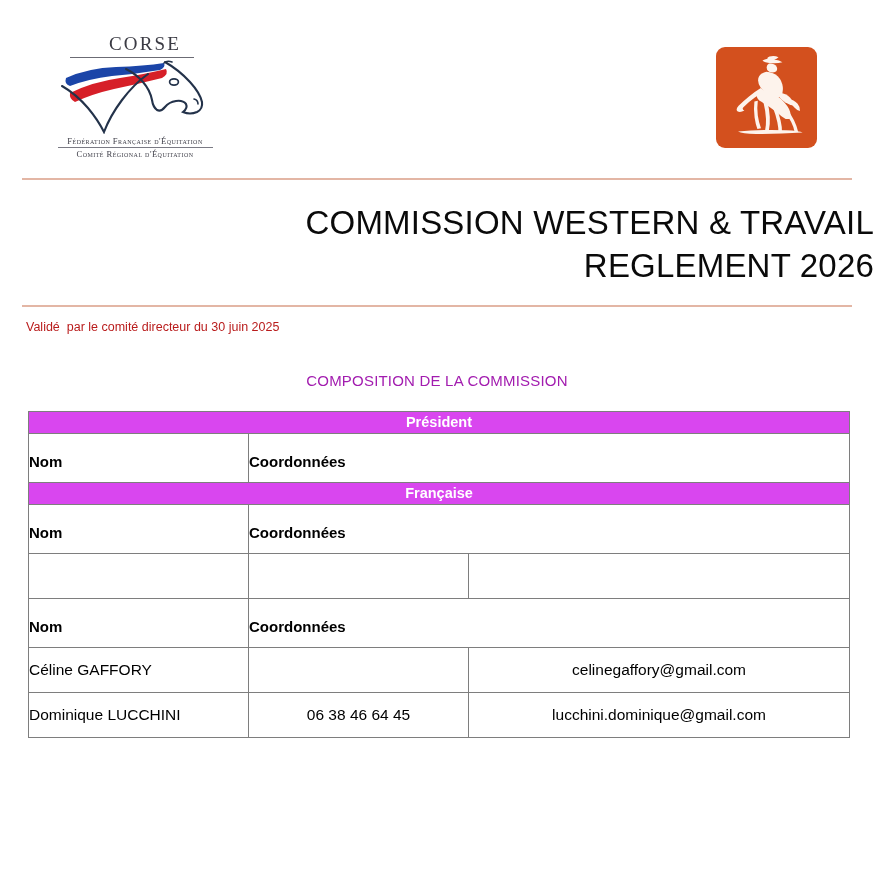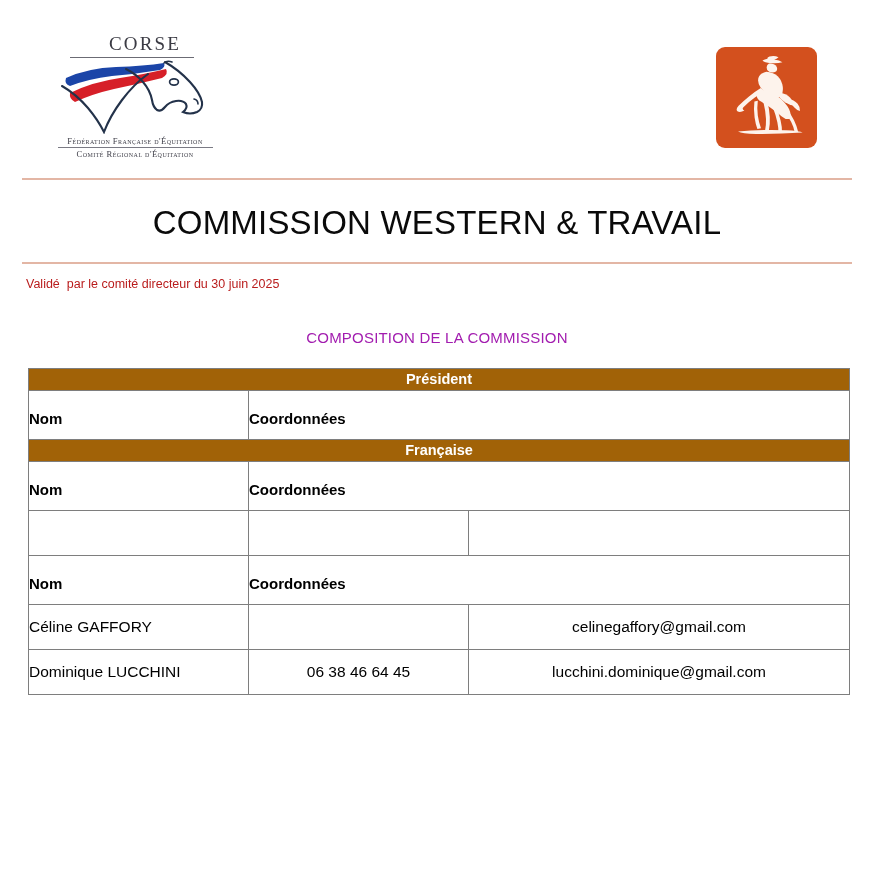--- a/index.html
+++ b/index.html
@@ -92,21 +92,21 @@
     background: #e3b6a5;
     margin: 0 22px;
   }
   .doc-rule.second {
     margin-top: 0;
   }
 
   
   .title-block {
     padding: 21px 0 18px 0;
-    text-align: center;
+    text-align: right;
   }
   .title-line {
     font-size: 33px;
     line-height: 43px;
     letter-spacing: 0.2px;
     color: #0a0a0a;
   }
 
   
   .validated {
@@ -143,21 +143,21 @@
   .col-phone { width: 220px; }
   .col-mail  { width: 381px; }
 
   
   td.band-cell {
     padding: 3px 4px 3px 5px;
     border-left: 1px solid #7e7e7e;
     border-right: 1px solid #7e7e7e;
   }
   .band {
-    background: #a16207;
+    background: #d946ef;
     color: #ffffff;
     font-weight: bold;
     font-size: 14.5px;
     text-align: center;
     line-height: 21px;
     height: 21px;
   }
 
   
   td.colhead {
@@ -254,20 +254,21 @@
         <path d="M22.0 84.6 Q44.0 82.2 70.0 83.2 Q84.0 83.8 86.6 85.6 Q62.0 87.2 40.0 87.0 Q26.0 86.8 22.0 84.6 Z"></path>
       </g>
     </svg>
   </div>
 </div>
 
 <div class="doc-rule"></div>
 
 <div class="title-block">
   <div class="title-line">COMMISSION WESTERN &amp; TRAVAIL</div>
+  <div class="title-line">REGLEMENT 2026</div>
 </div>
 
 <div class="doc-rule second"></div>
 
 <div class="validated">Validé  par le comité directeur du 30 juin 2025</div>
 
 <div class="composition">COMPOSITION DE LA COMMISSION</div>
 
 <div class="table-wrap">
   <table class="commission">

